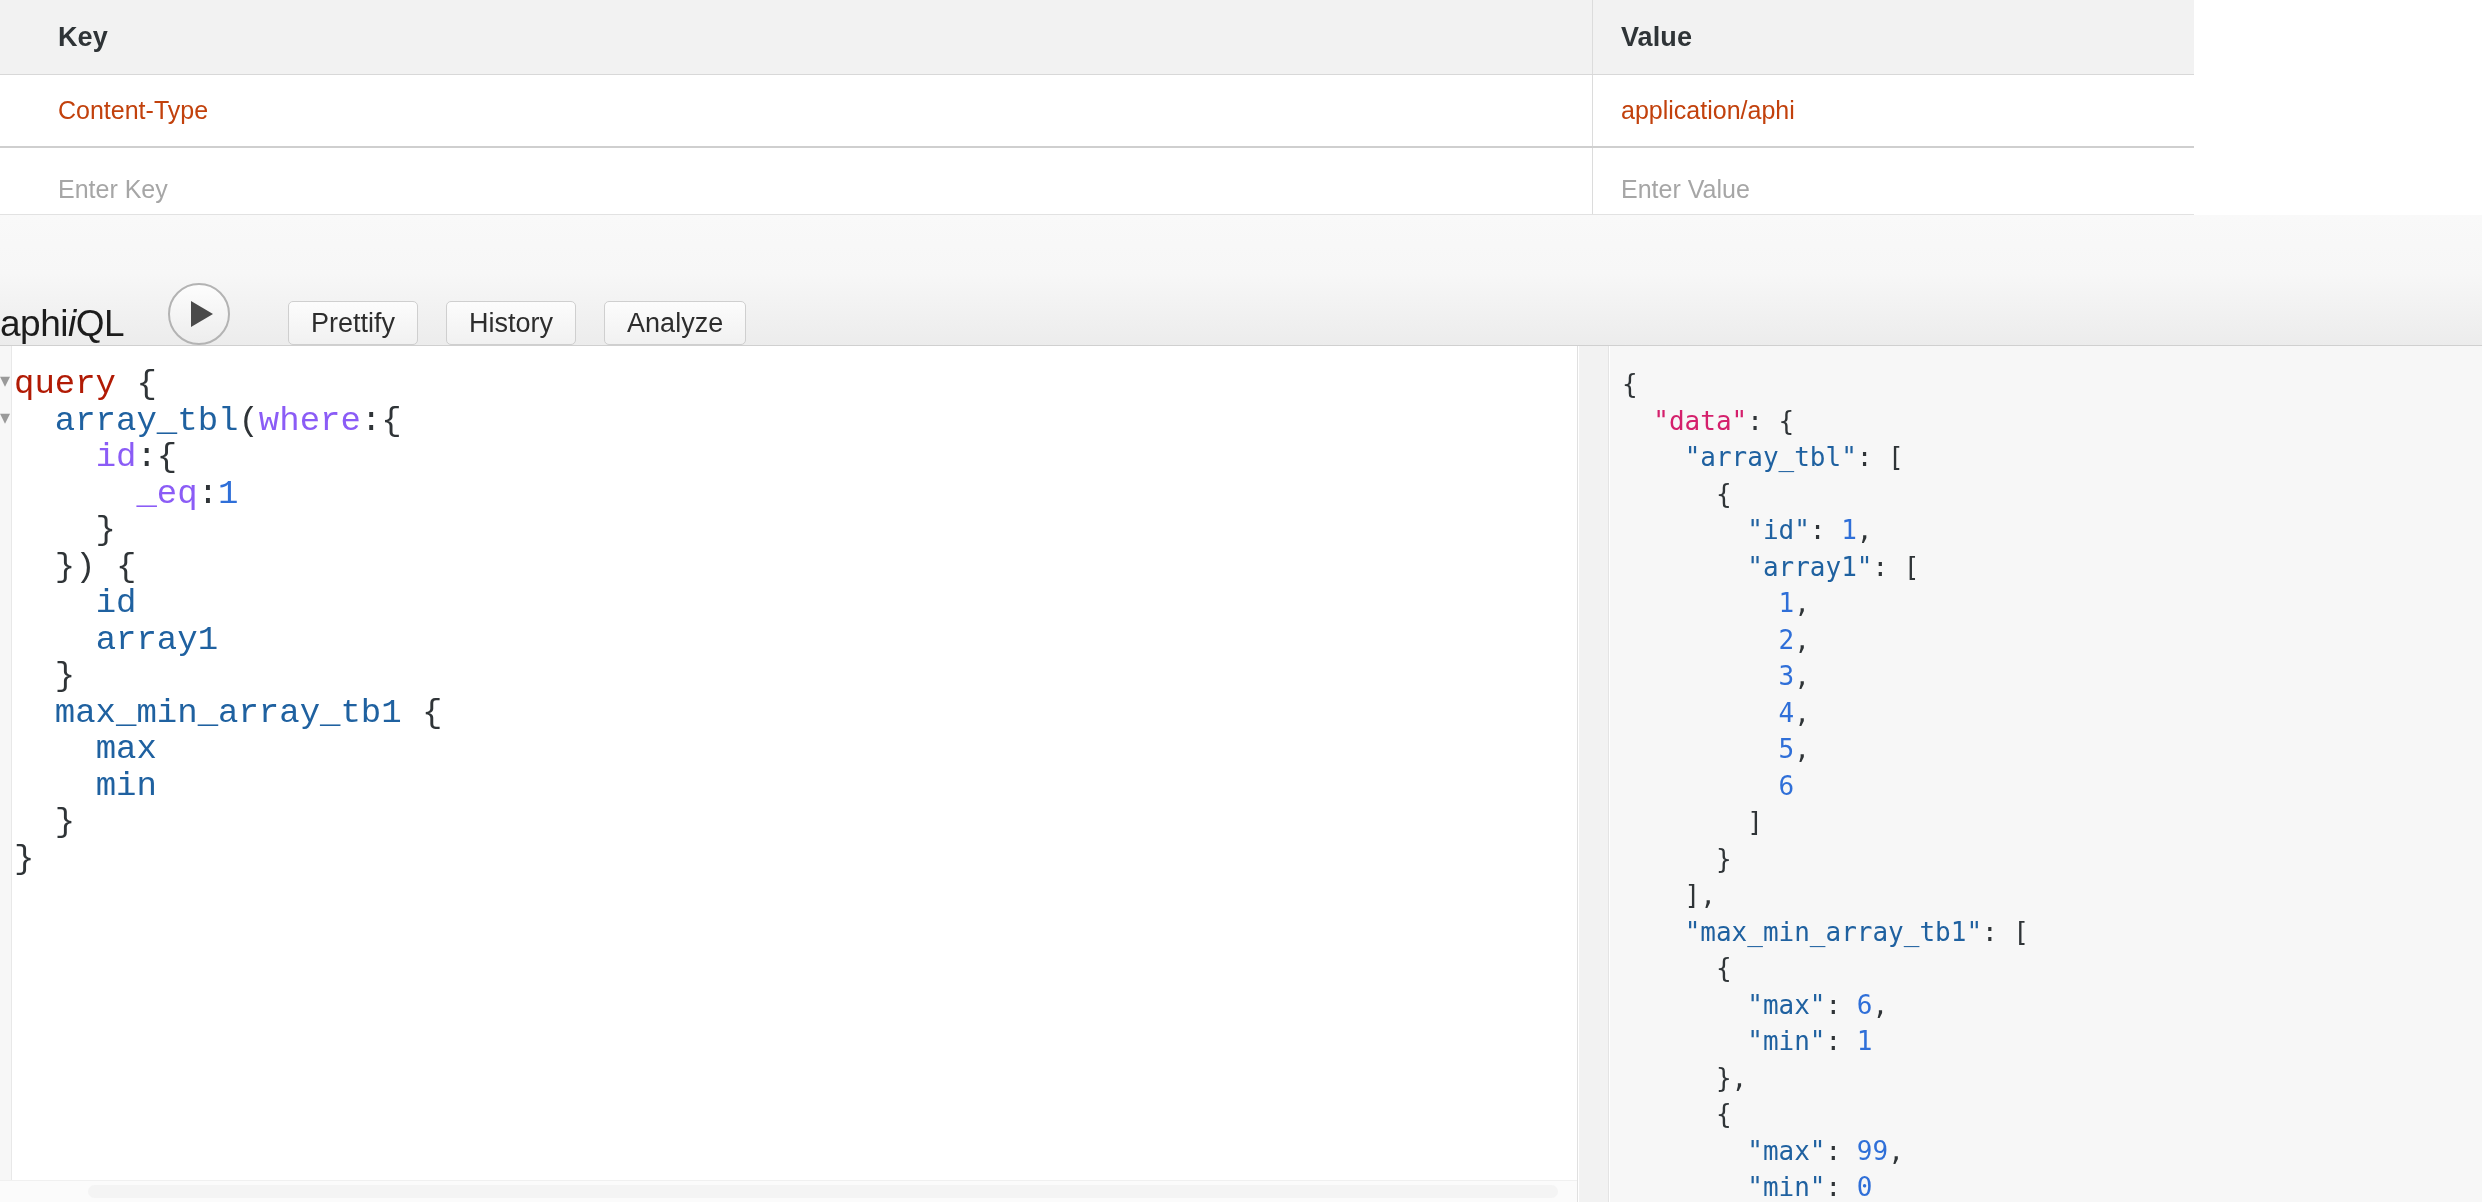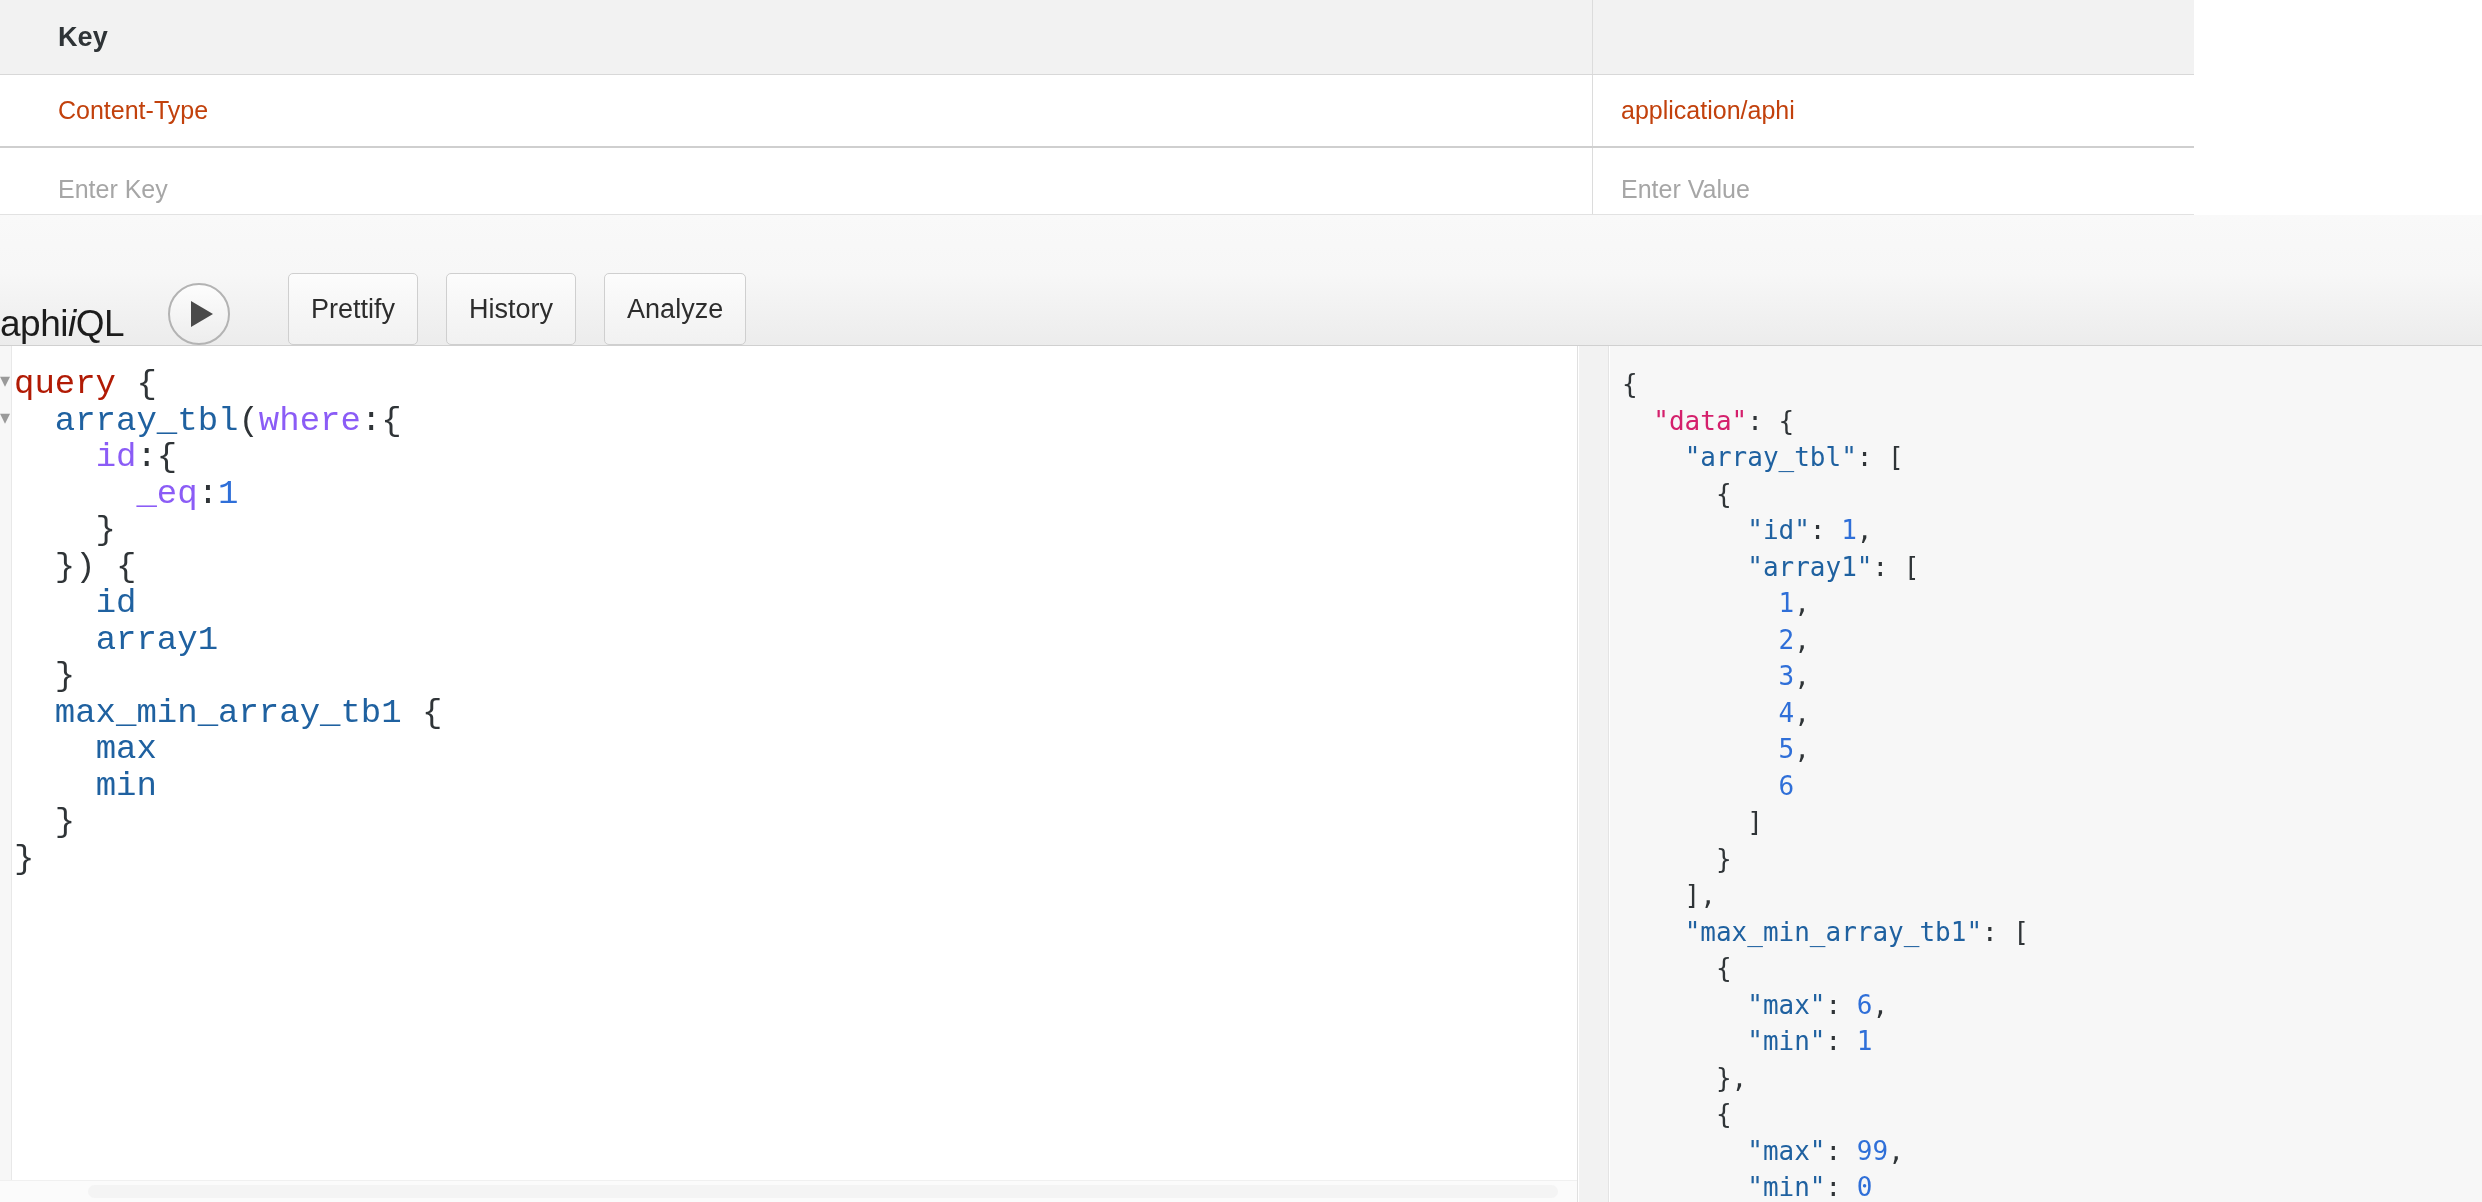--- a/index.html
+++ b/index.html
@@ -78,21 +78,21 @@
     cursor: pointer;
   }
   .exec-btn .tri {
     width: 0; height: 0;
     border-left: 22px solid #4a4a4a;
     border-top: 13px solid transparent;
     border-bottom: 13px solid transparent;
     margin-left: 6px;
   }
   .tb-btn {
-    height: 72px; margin-left: 28px; padding: 0 22px;
+    height: 44px; margin-left: 28px; padding: 0 22px;
     background: linear-gradient(to bottom, #fcfcfc 0%, #f1f1f1 100%);
     border: 1px solid #cfcfcf; border-radius: 5px;
     display: flex; align-items: center; justify-content: center;
     font-size: 27px; color: #2d2d2d; cursor: pointer;
     font-family: "Liberation Sans", sans-serif;
   }
   .tb-btn.first { margin-left: 58px; }
 
   
   .panes {
@@ -170,20 +170,23 @@
 </style>
 </head>
 <body>
 
 <div class="headers-table">
 
   <div class="hdr-row head">
     <div class="cell-key">
       <span class="th-text">Key</span>
     </div>
+    <div class="cell-val">
+      <span class="th-text">Value</span>
+    </div>
   </div>
 
   <div class="hdr-row filled">
     <div class="cell-key">
       <span class="td-text">Content-Type</span>
     </div>
     <div class="cell-val">
       <span class="td-text">application/aphi</span>
     </div>
   </div>

